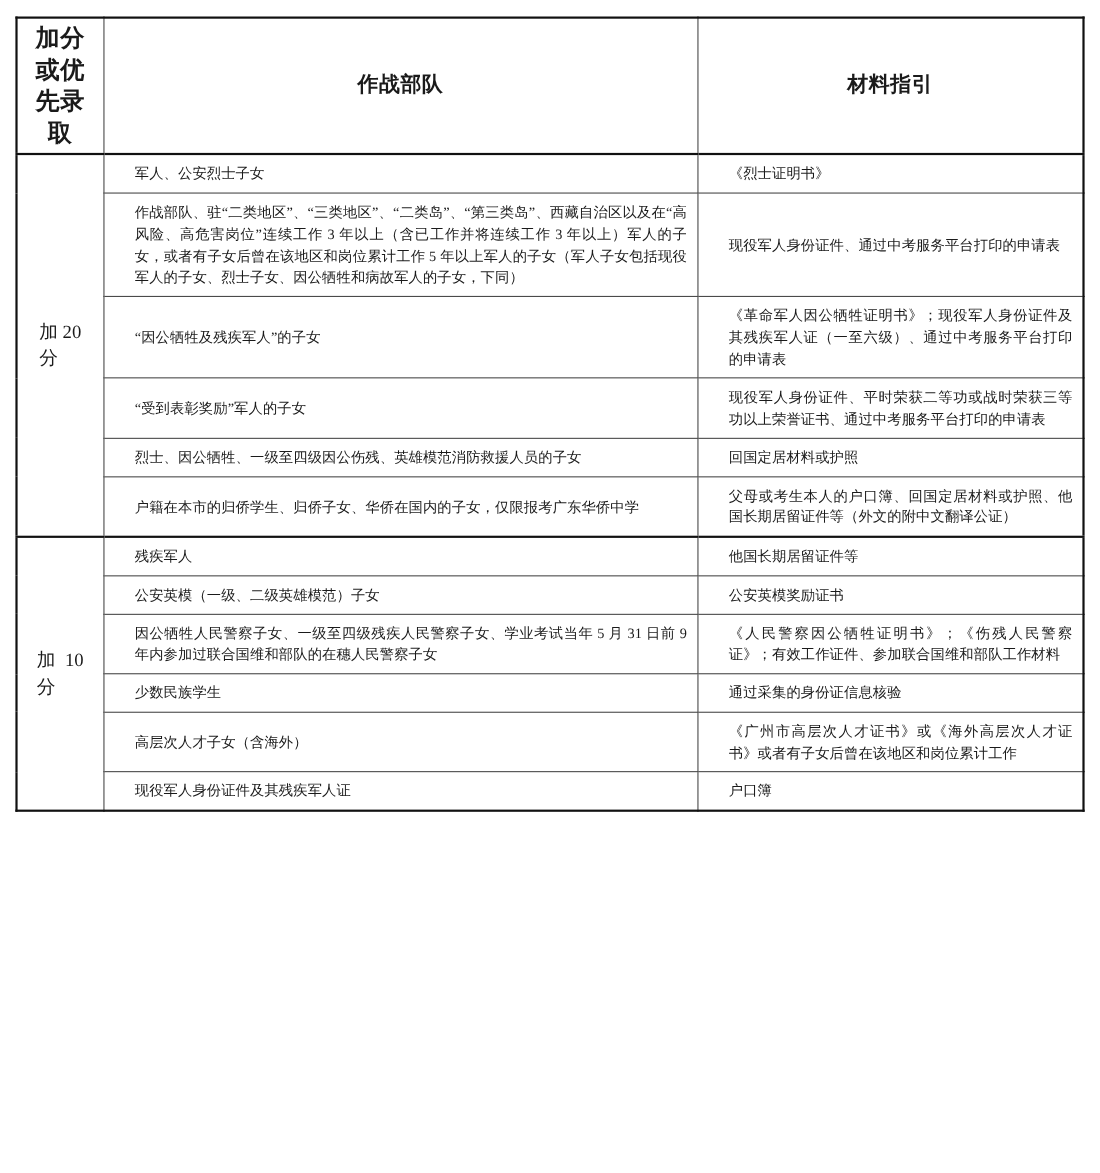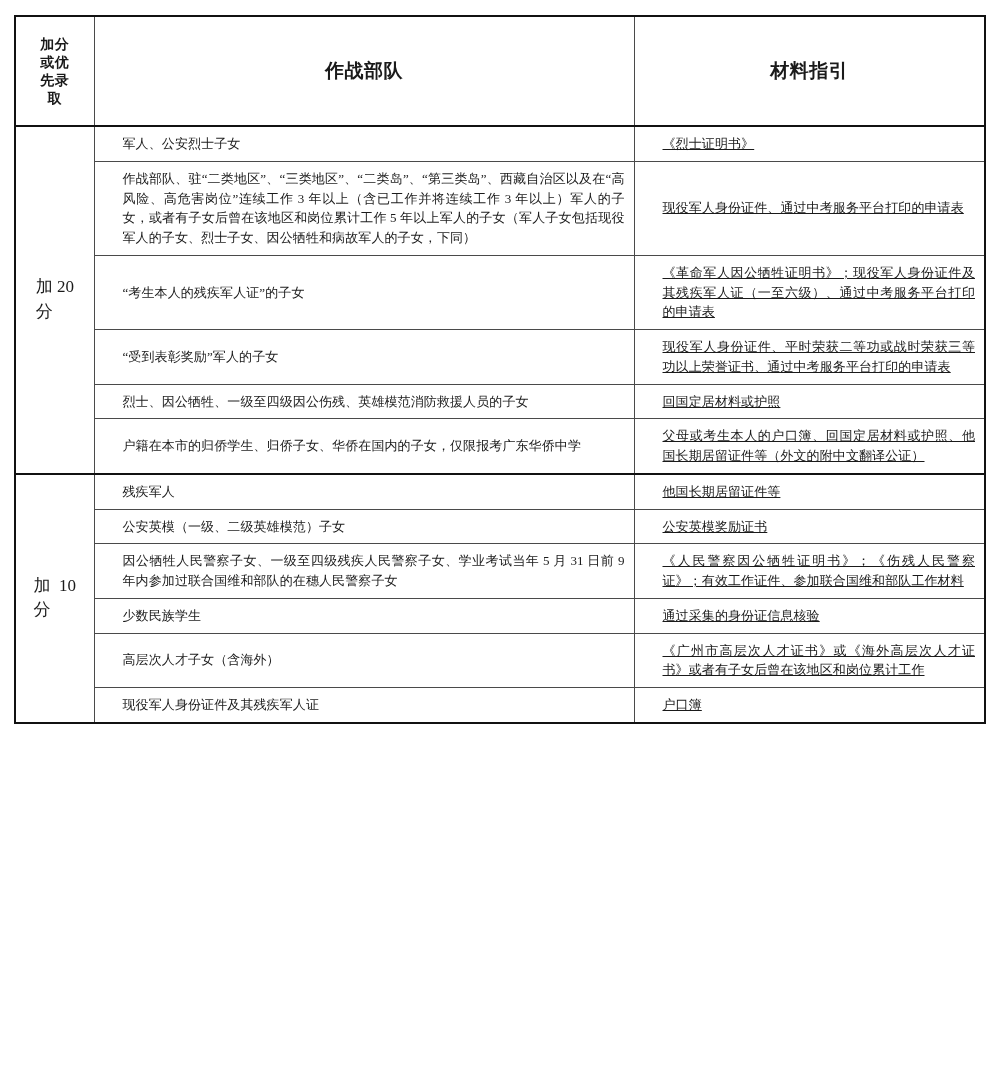--- a/index.html
+++ b/index.html
@@ -46,21 +46,21 @@
     font-size: 19px;
     text-align: center;
     vertical-align: middle;
     padding: 6px 4px;
     line-height: 1.38;
     height: 110px;
     box-sizing: border-box;
     letter-spacing: 0.5px;
   }
   th.head-cell.narrow {
-    font-size: 14px;
+    font-size: 22px;
     line-height: 1.3;
     padding: 4px 2px;
   }
   th.head-cell.narrow .hdr-line {
     display: block;
     white-space: nowrap;
   }
 
   td.score-cell {
     font-size: 17px;
@@ -79,21 +79,21 @@
 
   td.type-cell, td.material-cell {
     font-size: 13px;
     line-height: 1.52;
     vertical-align: middle;
     padding: 7px 9px 7px 28px;
     text-align: justify;
     text-justify: inter-ideograph;
   }
   td.type-cell { letter-spacing: 0.1px; }
-  td.material-cell { letter-spacing: 0.1px; text-decoration: underline; }
+  td.material-cell { letter-spacing: 0.1px; }
 
   tr.section-start > td,
   tr.section-start > th {
     border-top: 2px solid #111111;
   }
 
   
   thead tr th { border-bottom: 2px solid #111111; }
 </style>
 </head>
@@ -127,21 +127,21 @@
         <td class="score-cell" rowspan="6"><span class="score-inner">加 20
 分</span></td>
         <td class="type-cell">军人、公安烈士子女</td>
         <td class="material-cell">《烈士证明书》</td>
       </tr>
       <tr>
         <td class="type-cell">作战部队、驻“二类地区”、“三类地区”、“二类岛”、“第三类岛”、西藏自治区以及在“高风险、高危害岗位”连续工作 3 年以上（含已工作并将连续工作 3 年以上）军人的子女，或者有子女后曾在该地区和岗位累计工作 5 年以上军人的子女（军人子女包括现役军人的子女、烈士子女、因公牺牲和病故军人的子女，下同）</td>
         <td class="material-cell">现役军人身份证件、通过中考服务平台打印的申请表</td>
       </tr>
       <tr>
-        <td class="type-cell">“考生本人的残疾军人证”的子女</td>
+        <td class="type-cell">“因公牺牲及残疾军人”的子女</td>
         <td class="material-cell">《革命军人因公牺牲证明书》；现役军人身份证件及其残疾军人证（一至六级）、通过中考服务平台打印的申请表</td>
       </tr>
       <tr>
         <td class="type-cell">“受到表彰奖励”军人的子女</td>
         <td class="material-cell">现役军人身份证件、平时荣获二等功或战时荣获三等功以上荣誉证书、通过中考服务平台打印的申请表</td>
       </tr>
       <tr>
         <td class="type-cell">烈士、因公牺牲、一级至四级因公伤残、英雄模范消防救援人员的子女</td>
         <td class="material-cell">回国定居材料或护照</td>
       </tr>

